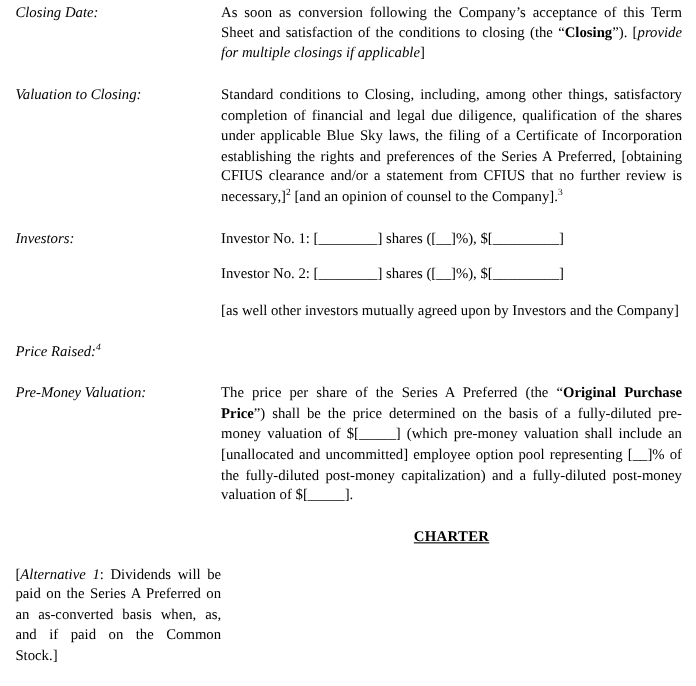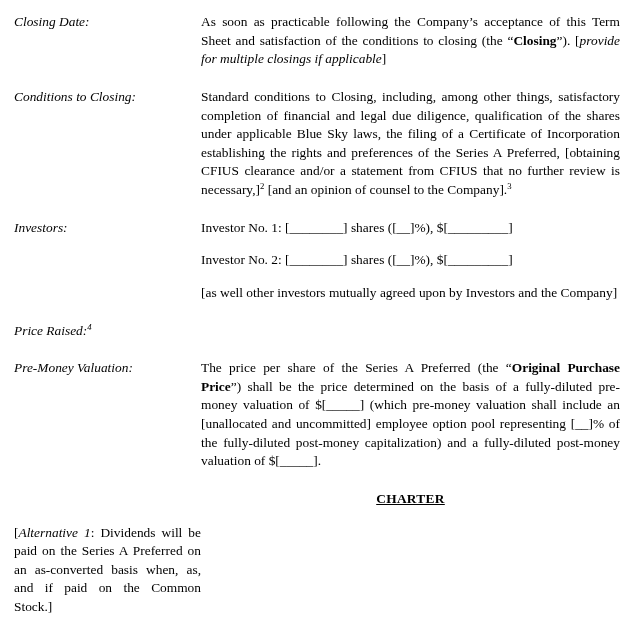--- a/index.html
+++ b/index.html
@@ -12,21 +12,21 @@
     height: 624px;
     overflow: hidden;
     font-family: "Liberation Serif", serif;
     font-size: 13.4px;
     line-height: 1.39;
     color: #000000;
   }
   .page {
     box-sizing: border-box;
     width: 633px;
-    padding: 13px 13px 0 14px;
+    padding: 2px 13px 0 14px;
   }
   .row {
     display: grid;
     grid-template-columns: 187px 1fr;
     margin-bottom: 19px;
   }
   .label {
     font-style: italic;
     padding-right: 12px;
   }
@@ -55,26 +55,26 @@
   }
 </style>
 </head>
 <body>
 
 <div class="page">
 
   <section class="row">
     <div class="label">Closing Date:</div>
     <div class="content">
-      <p><span>As soon as practicable following the Company’s acceptance of this Term Sheet and satisfaction of the conditions to closing (the “</span><b>Closing</b><span>”).  [</span><i>provide for multiple closings if applicable</i><span>]</span></p>
+      <p><span>As soon as conversion following the Company’s acceptance of this Term Sheet and satisfaction of the conditions to closing (the “</span><b>Closing</b><span>”).  [</span><i>provide for multiple closings if applicable</i><span>]</span></p>
     </div>
   </section>
 
   <section class="row">
-    <div class="label">Conditions to Closing:</div>
+    <div class="label">Valuation to Closing:</div>
     <div class="content">
       <p><span>Standard conditions to Closing, including, among other things, satisfactory completion of financial and legal due diligence, qualification of the shares under applicable Blue Sky laws, the filing of a Certificate of Incorporation establishing the rights and preferences of the Series A Preferred, [obtaining CFIUS clearance and/or a statement from CFIUS that no further review is necessary,]</span><sup>2</sup><span> [and an opinion of counsel to the Company].</span><sup>3</sup></p>
     </div>
   </section>
 
   <section class="row">
     <div class="label">Investors:</div>
     <div class="content">
       <p>Investor No. 1:  [________] shares ([__]%), $[_________]</p>
       <p>Investor No. 2:  [________] shares ([__]%), $[_________]</p>

